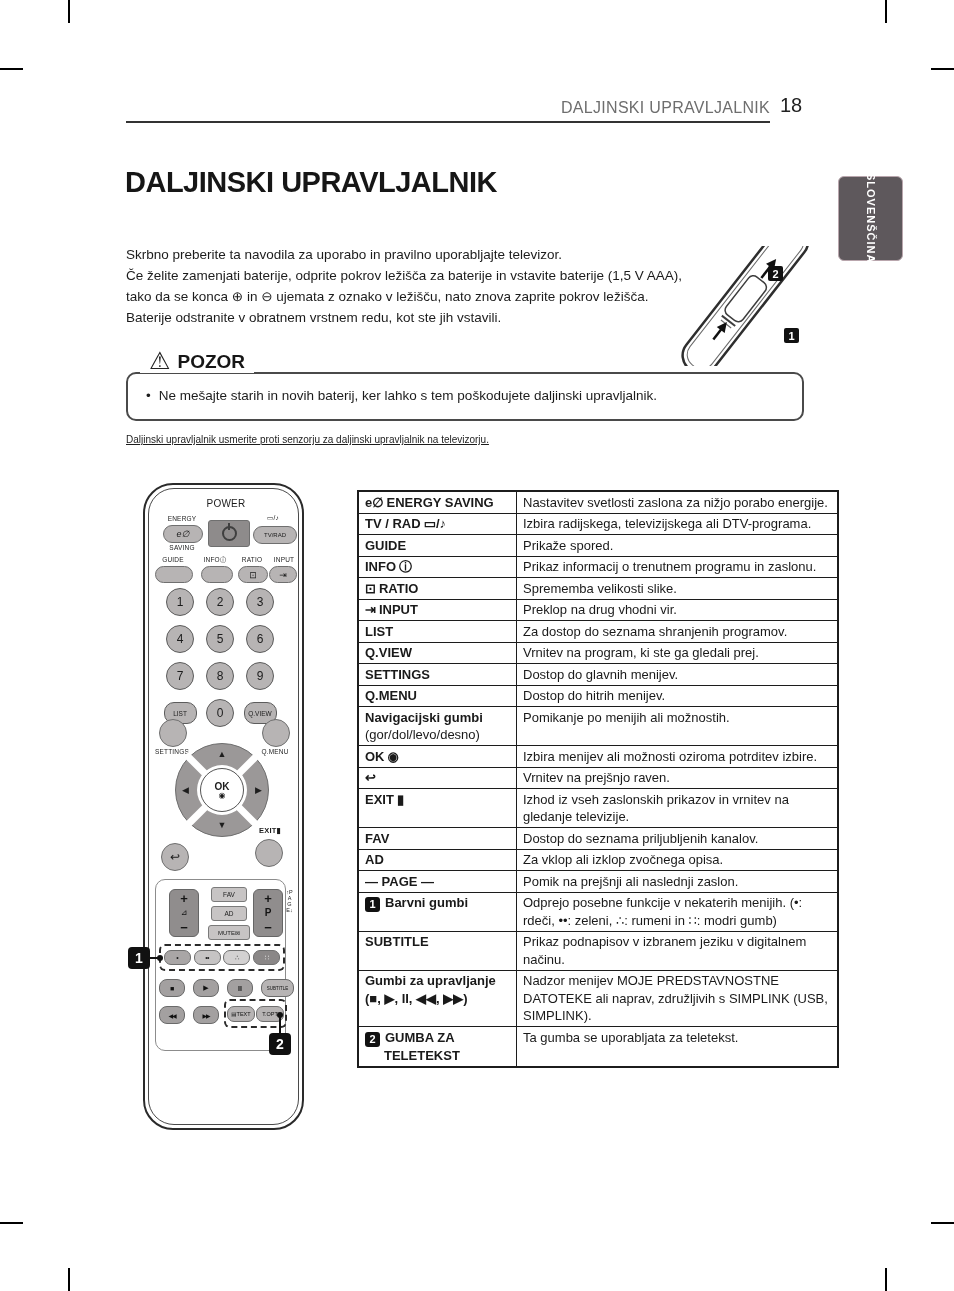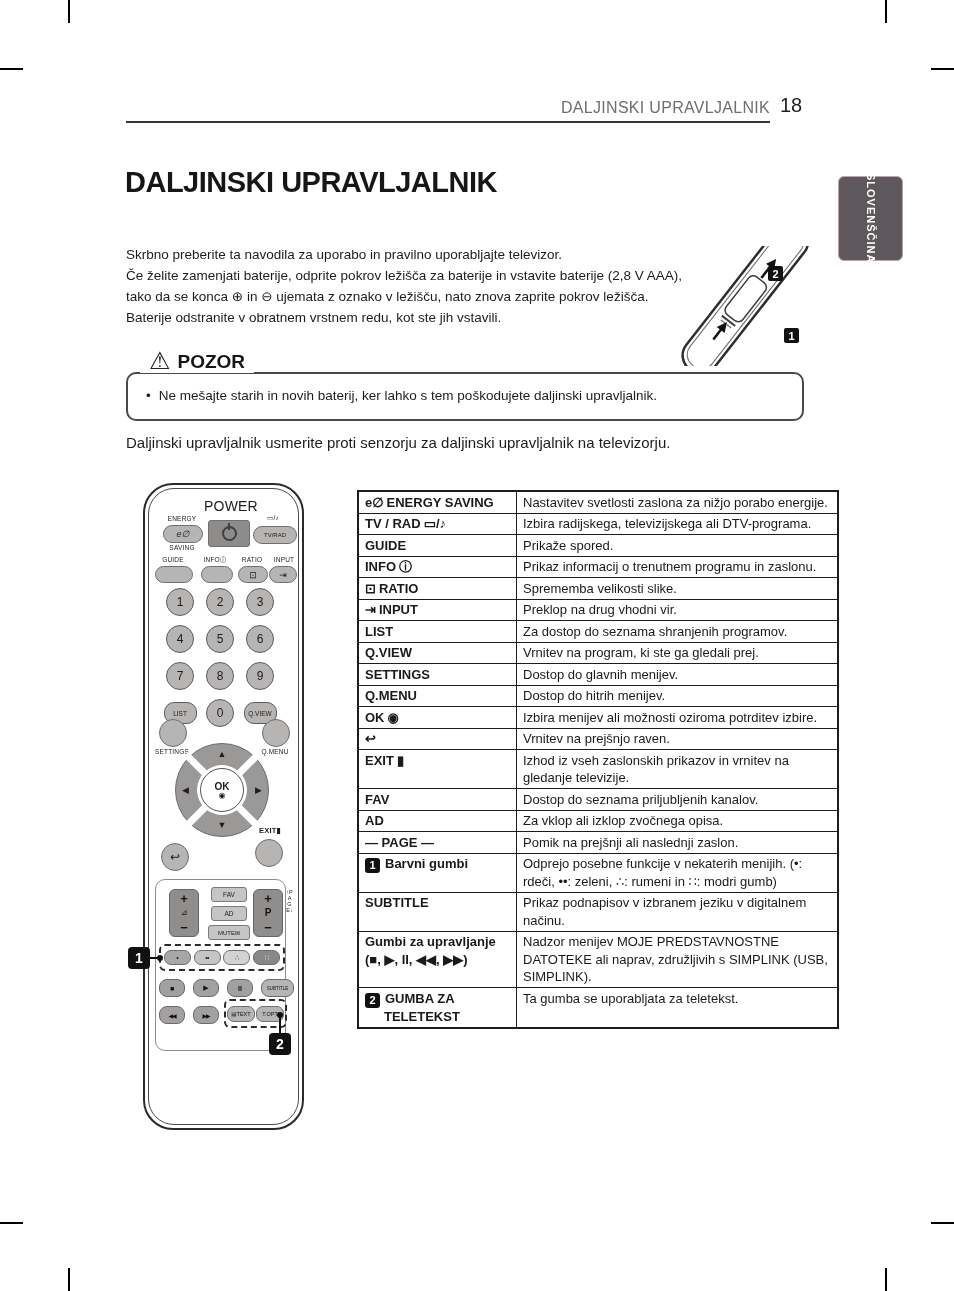--- a/index.html
+++ b/index.html
@@ -19,21 +19,21 @@
   .intro{position:absolute;left:126px;top:244px;width:580px;font-size:13.5px;line-height:21px;color:#1c1c1c;}
   
   .batfig{position:absolute;left:672px;top:246px;}
   
   .cbox{position:absolute;left:126px;top:372px;width:674px;height:45px;border:2px solid #4a4a4a;border-radius:10px;}
   .ctitle{position:absolute;left:140px;top:349px;background:#fff;padding:0 9px;display:flex;align-items:flex-end;gap:7px;}
   .ctitle .warn{font-size:24px;line-height:1;color:#222;}
   .ctitle .ct{font-size:19px;font-weight:bold;color:#161616;}
   .cbullet{position:absolute;left:146px;top:388px;width:640px;font-size:13.5px;color:#1c1c1c;}
   .cbullet:before{content:"•";margin-right:8px;}
-  .aim{position:absolute;left:126px;top:434px;font-size:15px;color:#1c1c1c;}
+  .aim{position:absolute;left:126px;top:434px;font-size:10px;color:#1c1c1c;text-decoration:underline;}
   
   table.spec{position:absolute;left:318px;top:490px;width:482px;border-collapse:collapse;table-layout:fixed;border:2px solid #1c1c1c;margin-left:39px;}
   table.spec td{border:1.4px solid #1c1c1c;vertical-align:top;font-size:13px;line-height:17.5px;padding:1.5px 6px;}
   td.c1{width:145px;font-weight:bold;}
   td.c2{padding-left:8px;font-weight:normal;}
   .gI{font-weight:bold;}
   .gI.pre{margin-right:3px;}
   .gI.post{margin-left:3px;}
   .l2{font-weight:700;}
   .l2[data-w="n"]{font-weight:400;}
@@ -101,21 +101,21 @@
 
 <div class="langtab">
   <span>SLOVENŠČINA</span>
 </div>
 
 <div class="title">DALJINSKI UPRAVLJALNIK</div>
 
 <div class="intro">
 
     <div class="intro-line">Skrbno preberite ta navodila za uporabo in pravilno uporabljajte televizor.</div>
-    <div class="intro-line">Če želite zamenjati baterije, odprite pokrov ležišča za baterije in vstavite baterije (2,8 V AAA),</div>
+    <div class="intro-line">Če želite zamenjati baterije, odprite pokrov ležišča za baterije in vstavite baterije (1,5 V AAA),</div>
     <div class="intro-line">tako da se konca ⊕ in ⊖ ujemata z oznako v ležišču, nato znova zaprite pokrov ležišča.</div>
     <div class="intro-line">Baterije odstranite v obratnem vrstnem redu, kot ste jih vstavili.</div>
   </div>
 
 <svg class="batfig" width="140" height="120" viewBox="0 0 140 120">
   <g transform="rotate(38 70 60)">
     <rect x="50" y="-38" width="36" height="180" rx="17" fill="#fff" stroke="#2e2e2e" stroke-width="2.5"></rect>
     <rect x="54" y="-33" width="28" height="170" rx="13" fill="none" stroke="#6a6a6a" stroke-width="1"></rect>
     <rect x="58" y="28" width="21" height="48" rx="6" fill="#fff" stroke="#3d3d3d" stroke-width="1.5"></rect>
     <line x1="60" y1="80" x2="77" y2="80" stroke="#3d3d3d" stroke-width="2"></line>
@@ -144,21 +144,21 @@
 
 <div class="aim">Daljinski upravljalnik usmerite proti senzorju za daljinski upravljalnik na televizorju.</div>
 
 <div class="remote">
   <div class="remote-inner"></div>
 
   <div class="rl" style="left:14px;top:30px;width:46px;">ENERGY</div>
   <div class="rb oval" style="left:18px;top:40px;width:38px;height:16px;font-size:9px;font-style:italic;">e∅</div>
   <div class="rl" style="left:14px;top:59px;width:46px;">SAVING</div>
 
-  <div class="rl" style="left:59px;top:13px;width:44px;font-size:14px;">POWER</div>
+  <div class="rl" style="left:59px;top:13px;width:44px;font-size:10px;">POWER</div>
   <div class="rb" style="left:63px;top:35px;width:40px;height:25px;background:#8e8b8b;border-radius:3px;">
     <span class="pwr"></span>
   </div>
 
   <div class="rl" style="left:106px;top:29px;width:44px;">▭/♪</div>
   <div class="rb oval" style="left:108px;top:41px;width:42px;height:16px;font-size:6px;">TV/RAD</div>
 
   <div class="rl" style="left:8px;top:71px;width:40px;">GUIDE</div>
   <div class="rb oval" style="left:10px;top:81px;width:36px;height:15px;"></div>
   <div class="rl" style="left:52px;top:71px;width:36px;">INFOⓘ</div>
@@ -331,20 +331,27 @@
       </tr>
 
       <tr>
         <td class="c1">
           <span>Q.MENU</span>
           
         </td>
         <td class="c2">Dostop do hitrih menijev.</td>
       </tr>
 
+      <tr>
+        <td class="c1">
+          <span>Navigacijski gumbi</span>
+          <div class="l2" data-w="n">(gor/dol/levo/desno)</div>
+        </td>
+        <td class="c2">Pomikanje po menijih ali možnostih.</td>
+      </tr>
 
       <tr>
         <td class="c1">
           <span>OK</span><span class="gI post">◉</span>
           
         </td>
         <td class="c2">Izbira menijev ali možnosti oziroma potrditev izbire.</td>
       </tr>
 
       <tr>

